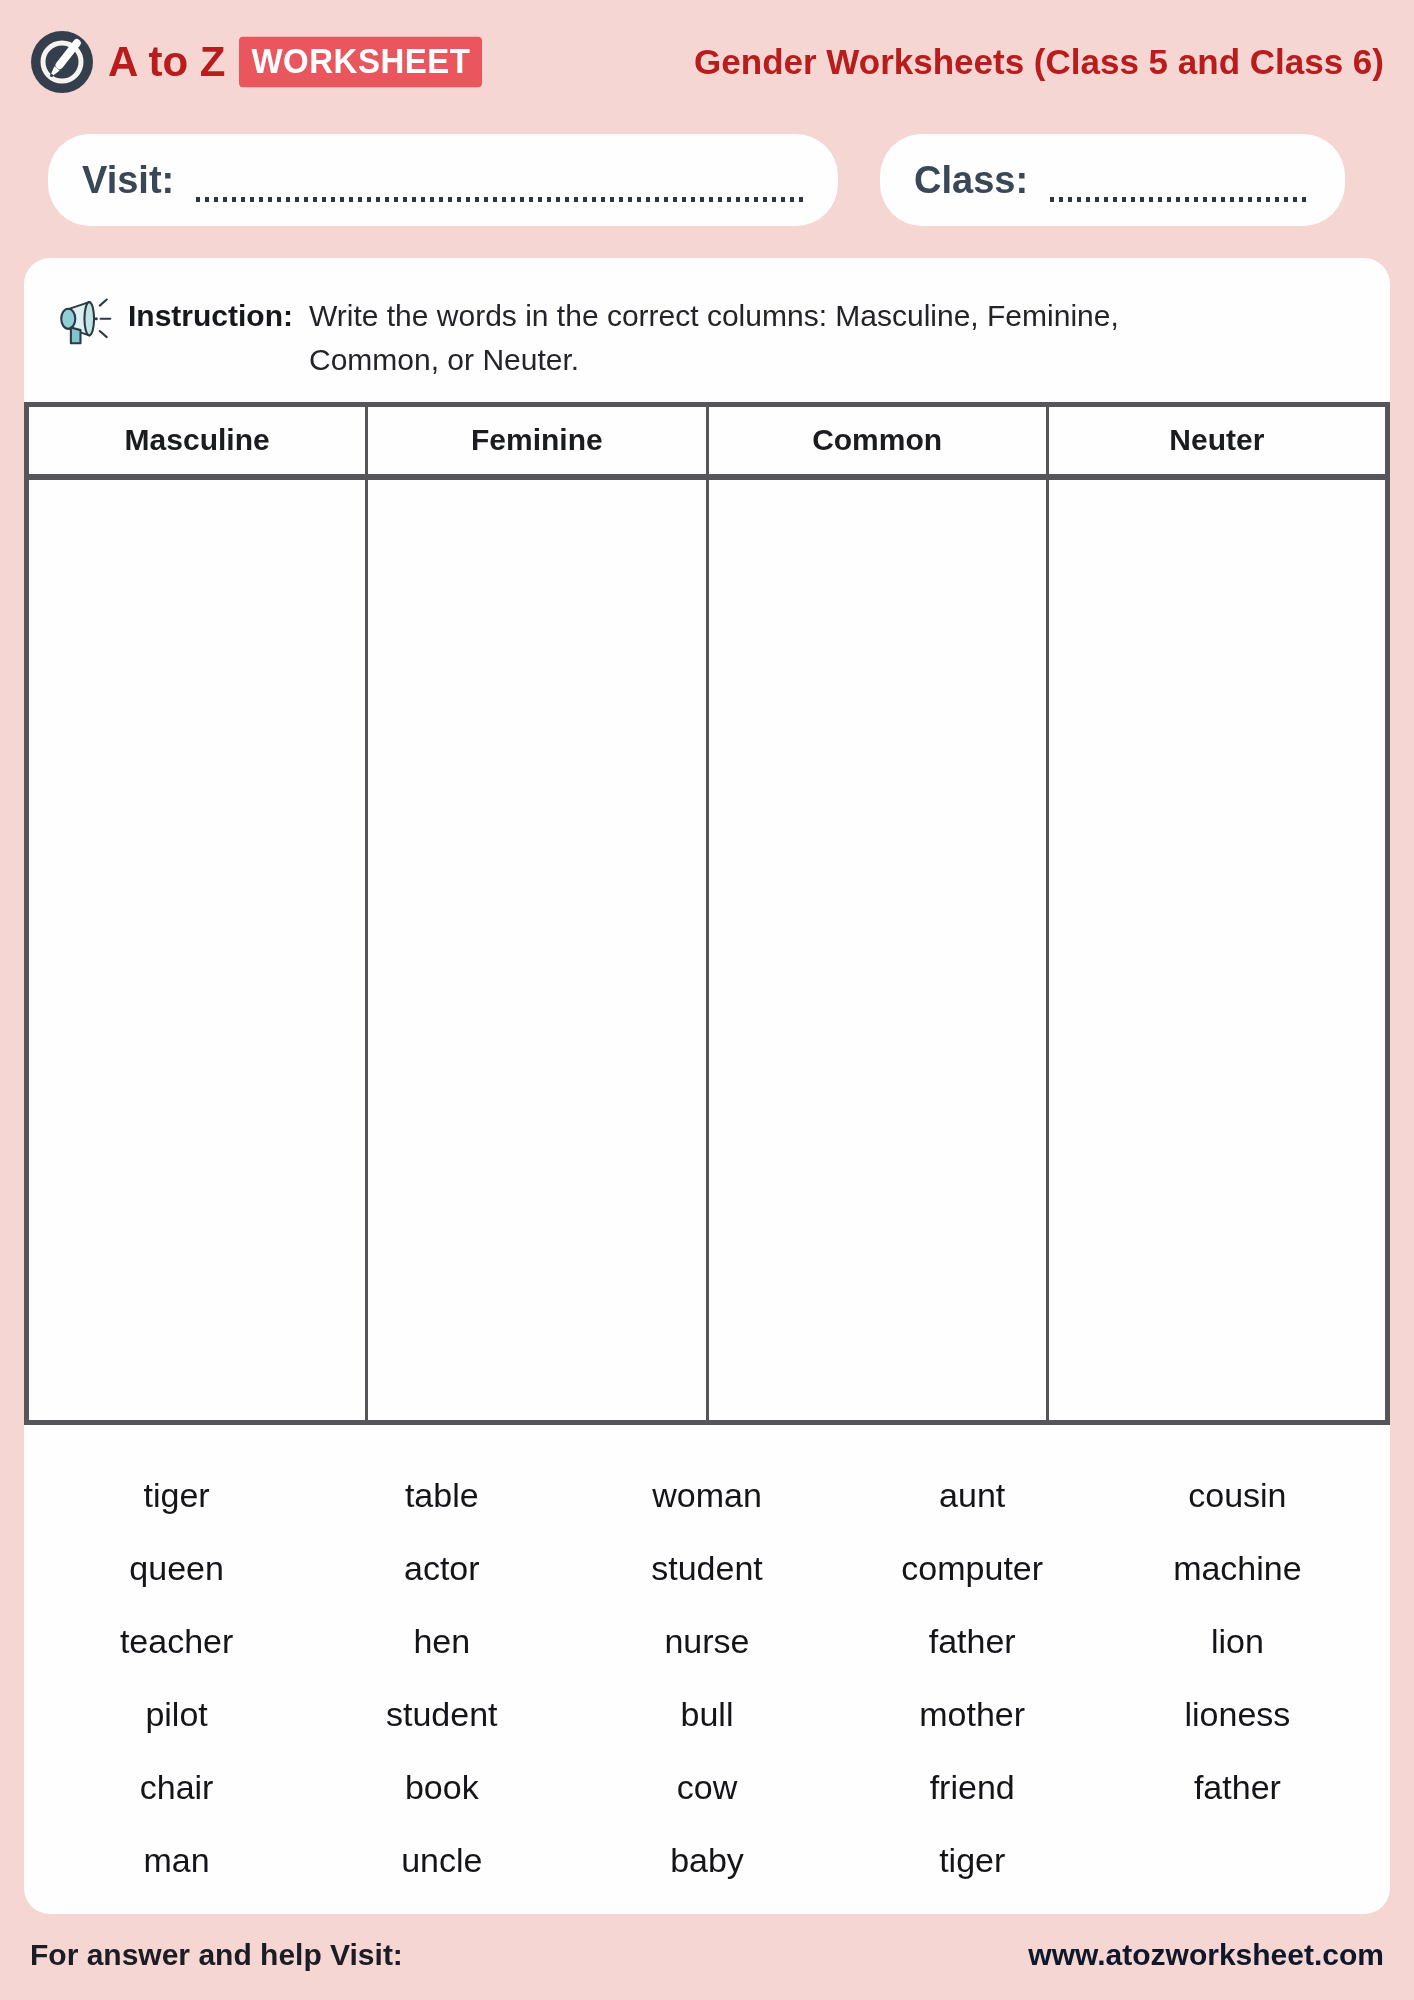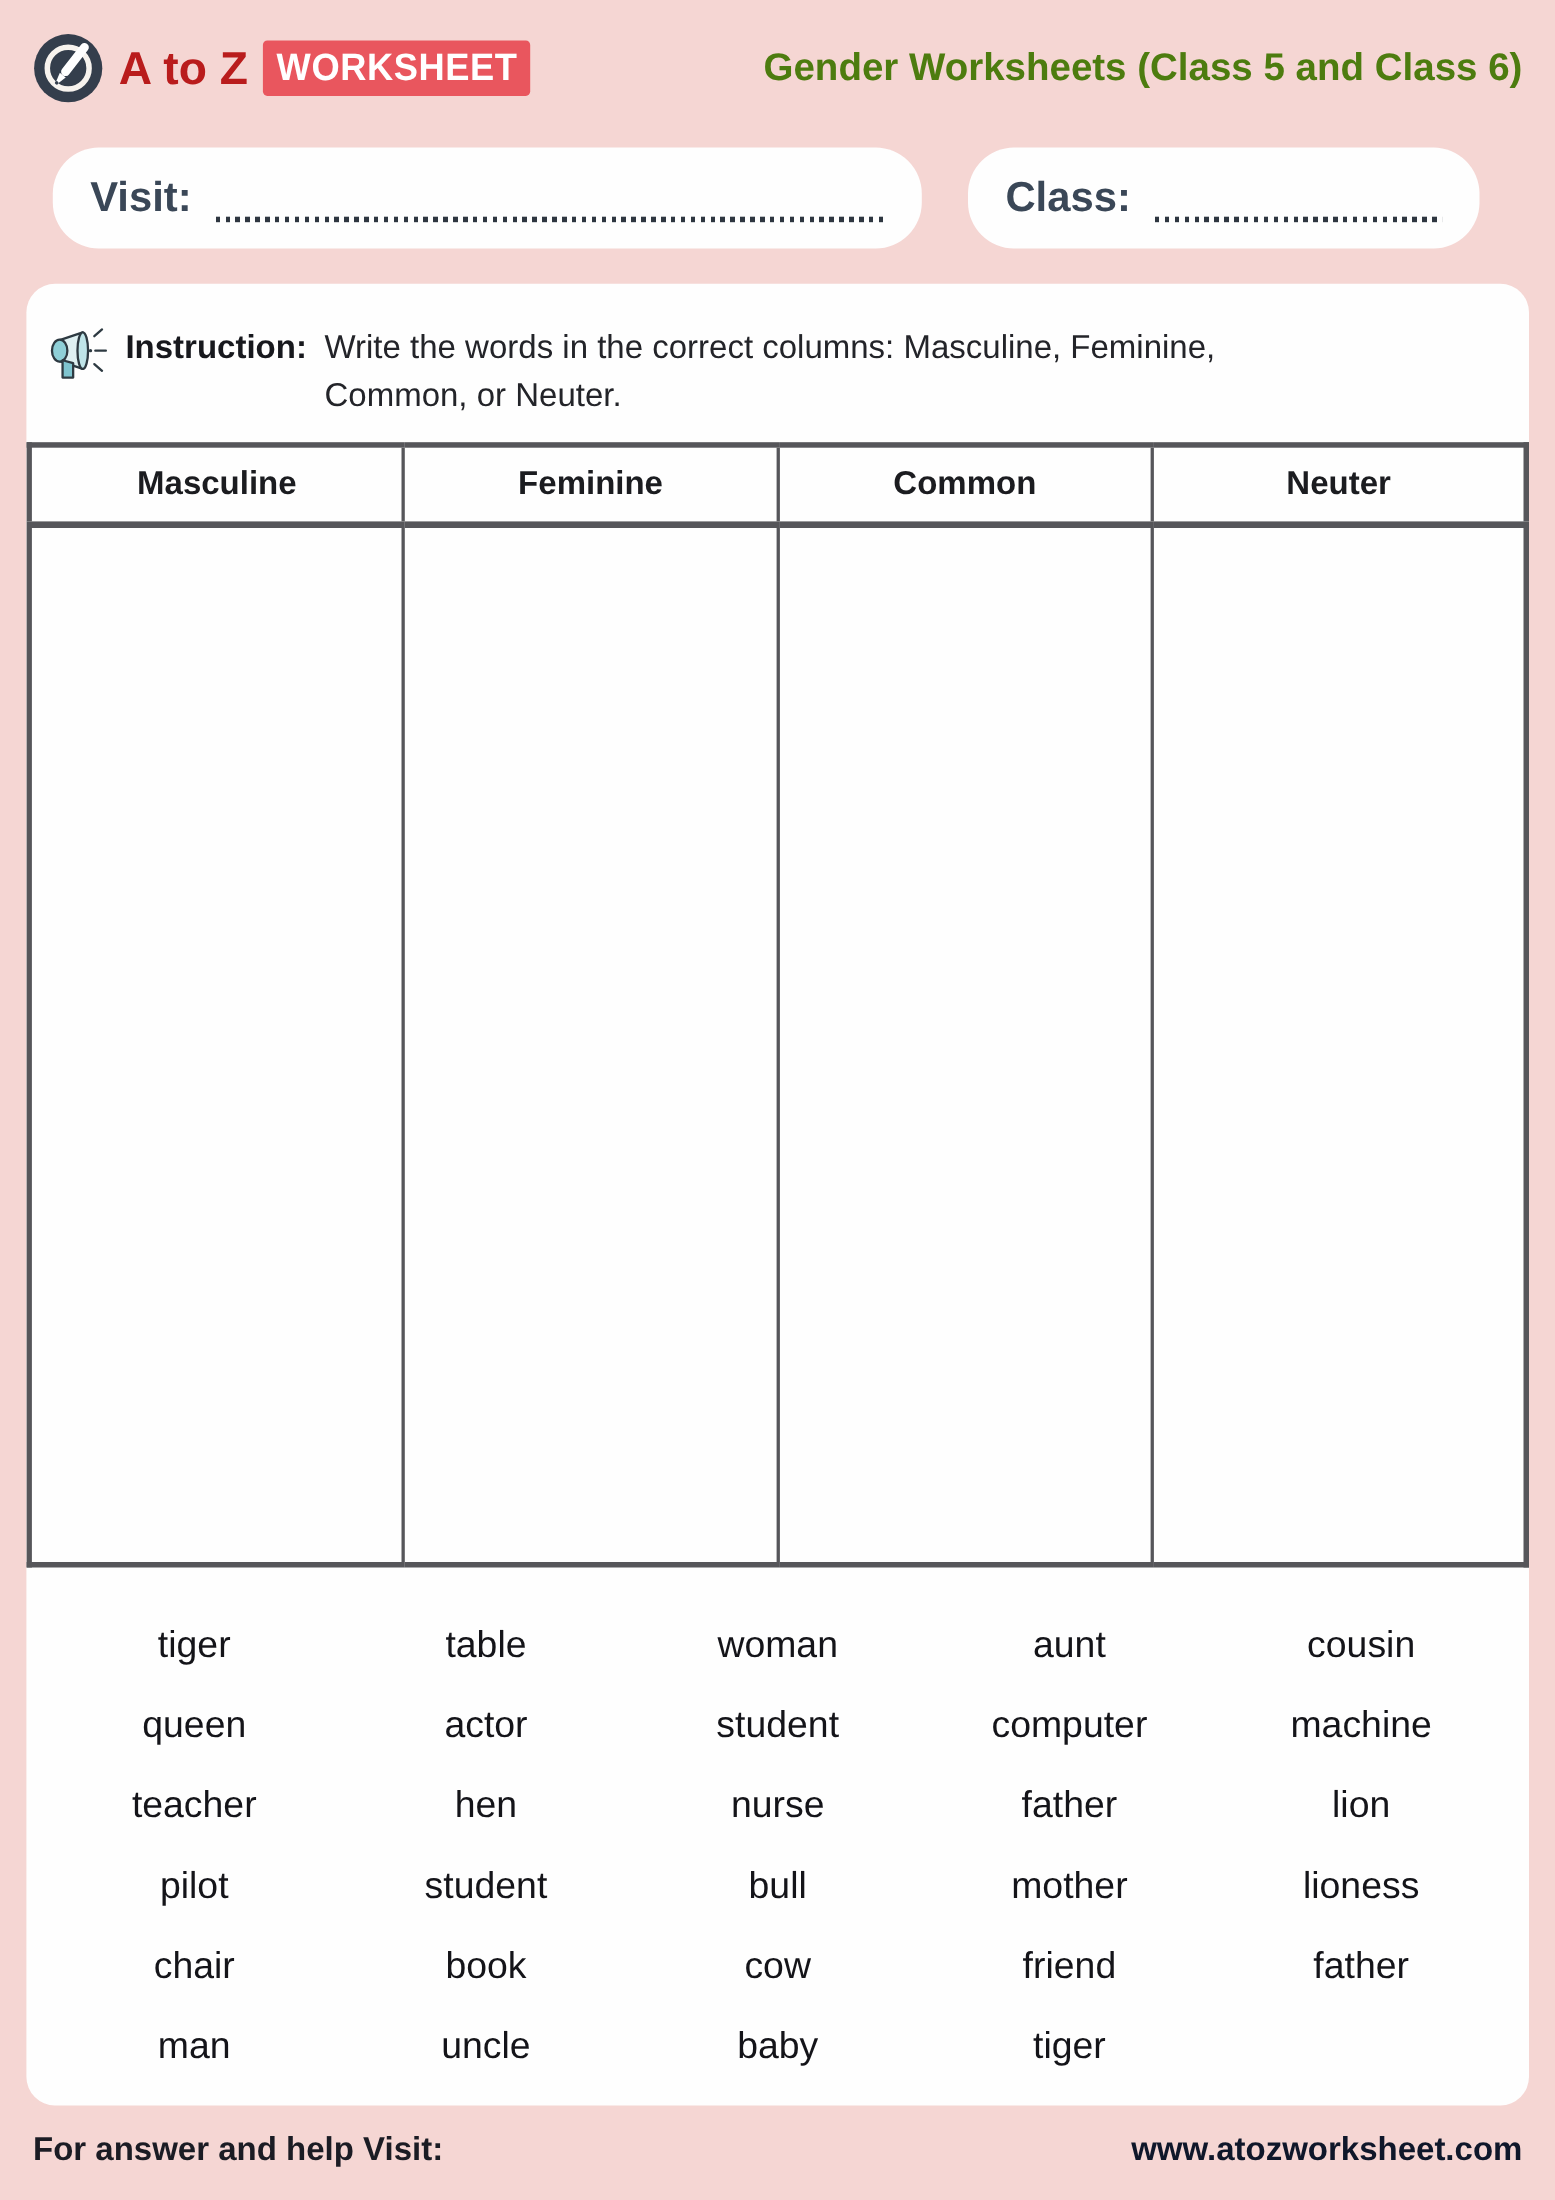--- a/index.html
+++ b/index.html
@@ -16,21 +16,21 @@
     padding: 28px 30px 0 30px; height: 96px;
   }
   .brand { display: flex; align-items: center; gap: 14px; }
   .brand-logo { width: 64px; height: 64px; flex: 0 0 auto; }
   .brand-text { font-size: 42px; font-weight: 700; color: #b91c1c; letter-spacing: 0px; }
   .badge {
     background: #e9565e; color: #ffffff; font-weight: 700;
     font-size: 33px; letter-spacing: 0.5px; padding: 4px 12px 6px 12px;
     border-radius: 4px; transform: scaleY(1.05);
   }
-  .page-title { font-size: 35px; font-weight: 700; color: #4d7c0f; }
+  .page-title { font-size: 35px; font-weight: 700; color: #b91c1c; }
 
   
   .fields-row { display: flex; margin: 38px 30px 0 48px; gap: 42px; }
   .pill {
     background: #fefefe; border-radius: 42px; height: 92px;
     display: flex; align-items: center; padding: 0 34px;
   }
   .pill-name { width: 790px; }
   .pill-class { width: 465px; }
   .pill-label { font-size: 38px; font-weight: 700; color: #3a4757; white-space: nowrap; }
@@ -40,21 +40,21 @@
   }
 
   
   .card {
     background: #fefefe; margin: 32px 24px 0 24px; border-radius: 26px;
     overflow: hidden;
   }
 
   .instruction {
     display: flex; align-items: flex-start; gap: 16px;
-    padding: 36px 36px 20px 18px;
+    padding: 36px 36px 20px 32px;
   }
   .megaphone { width: 56px; height: 56px; flex: 0 0 auto; margin-top: 2px; }
   .instr-text { display: flex; font-size: 30px; line-height: 44px; color: #232429; }
   .instr-label { font-weight: 700; color: #17181d; margin-right: 16px; white-space: nowrap; }
 
   
   .gender-table { width: 100%; border-collapse: collapse; }
   .gender-table th {
     border: 3px solid #56565a; border-top-width: 5px; border-bottom-width: 6px;
     height: 72px; font-size: 30px; font-weight: 700; color: #1b1c20;

